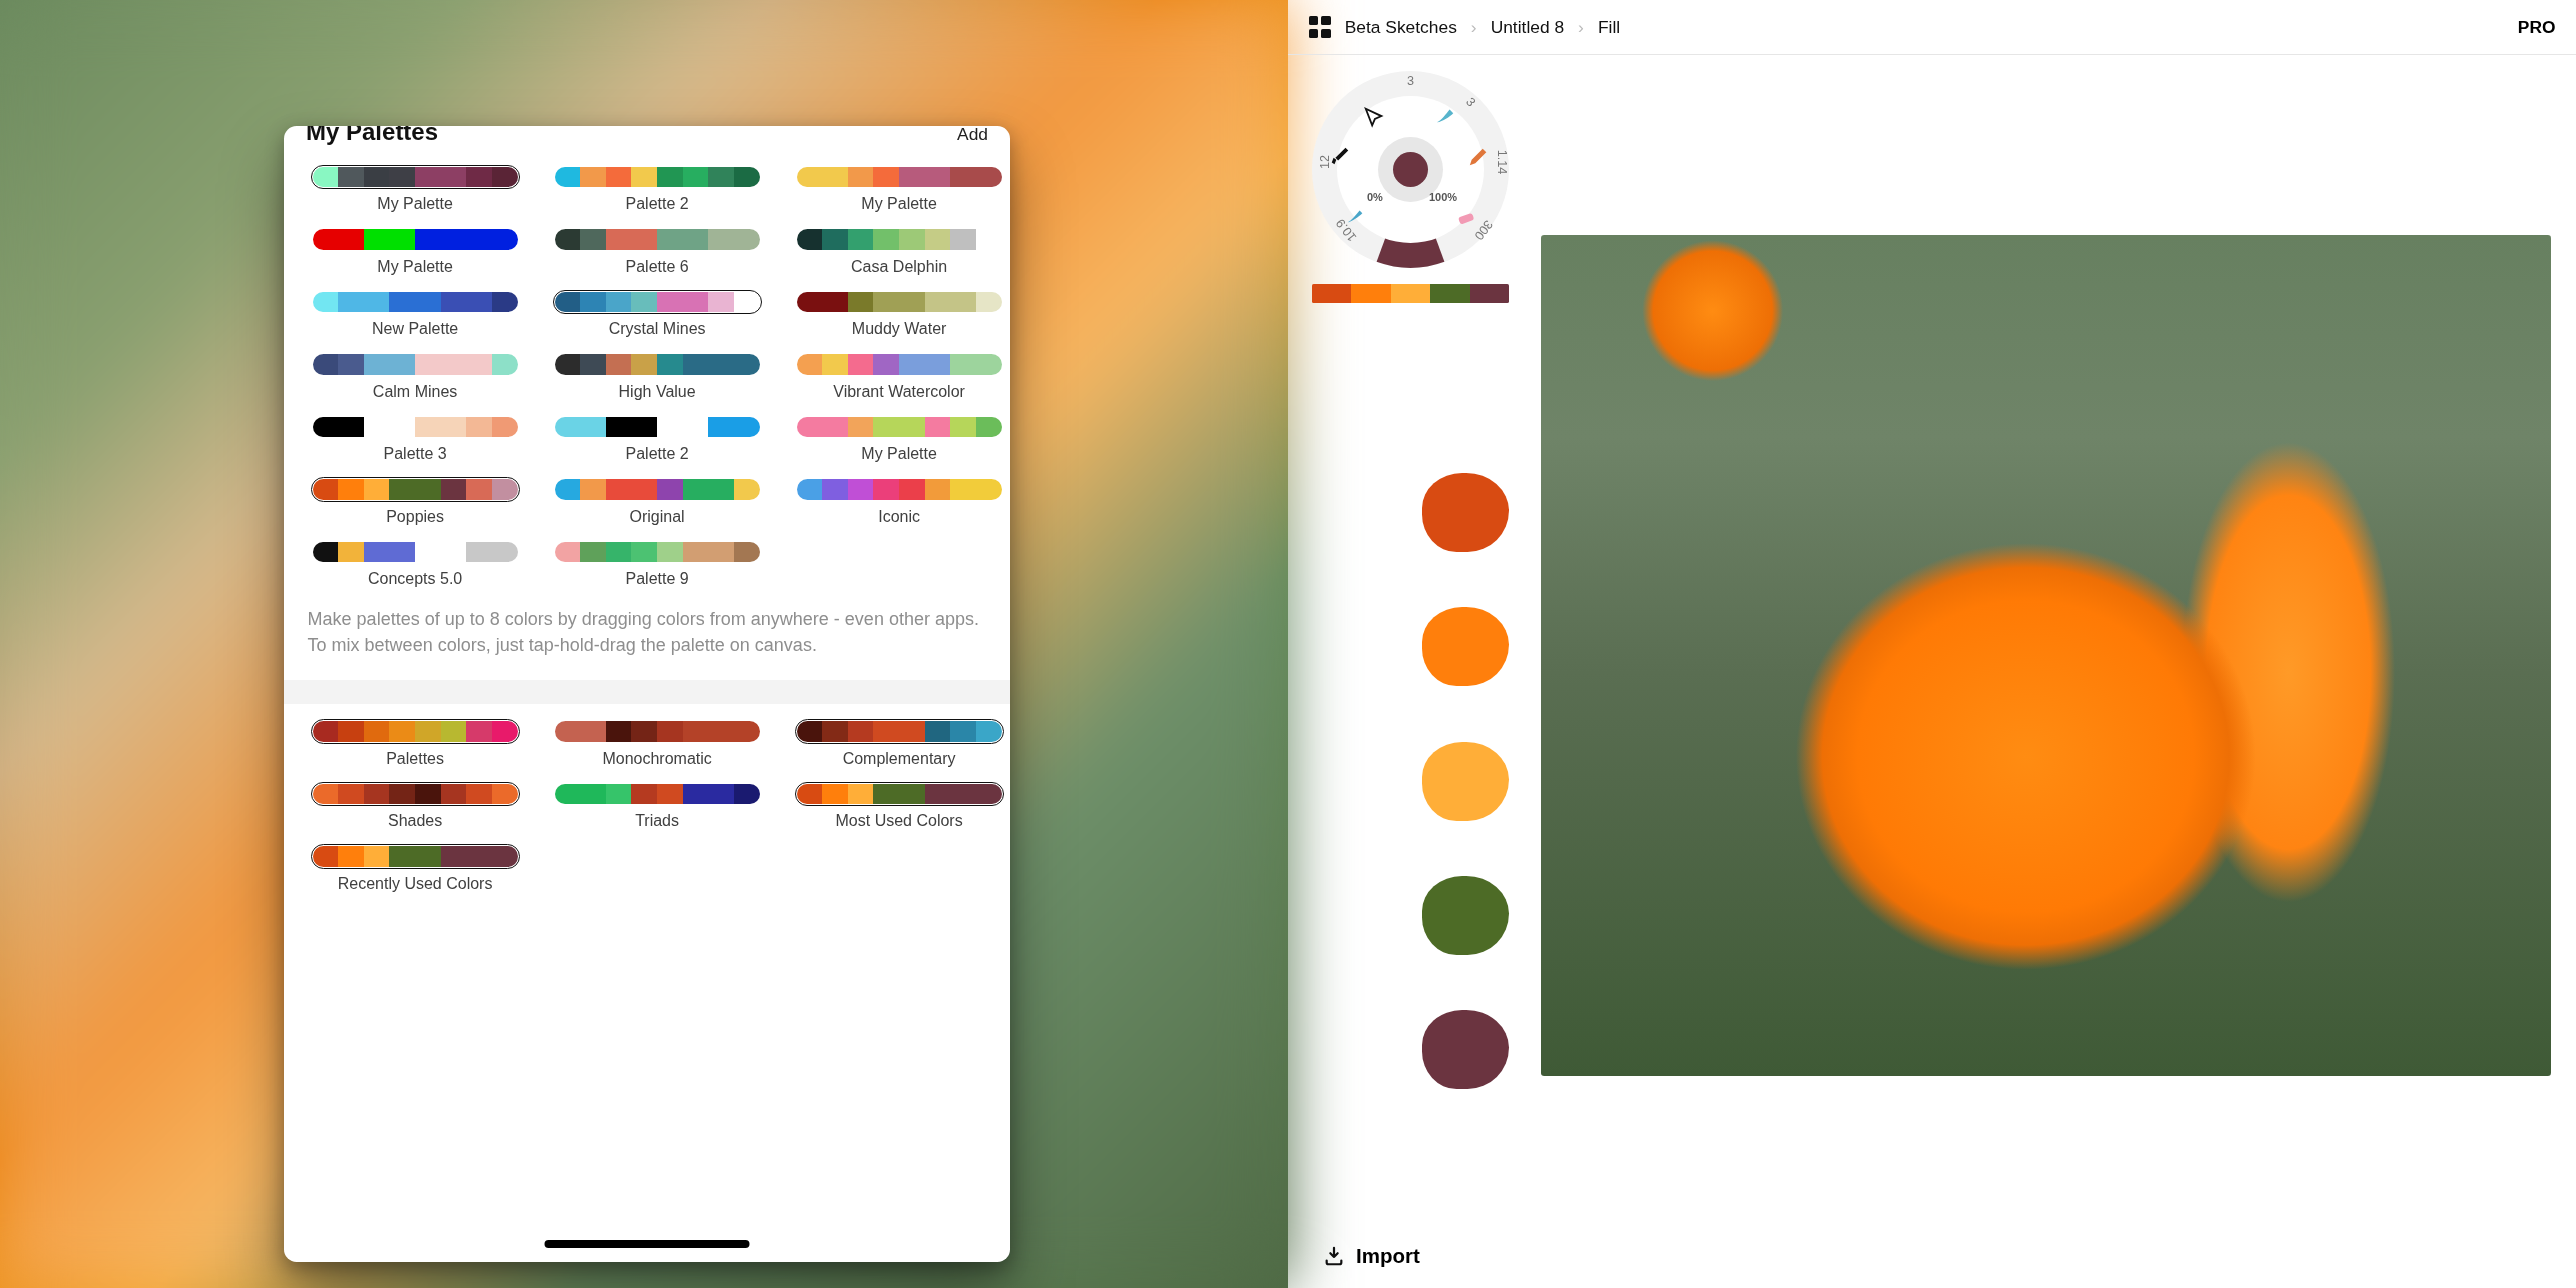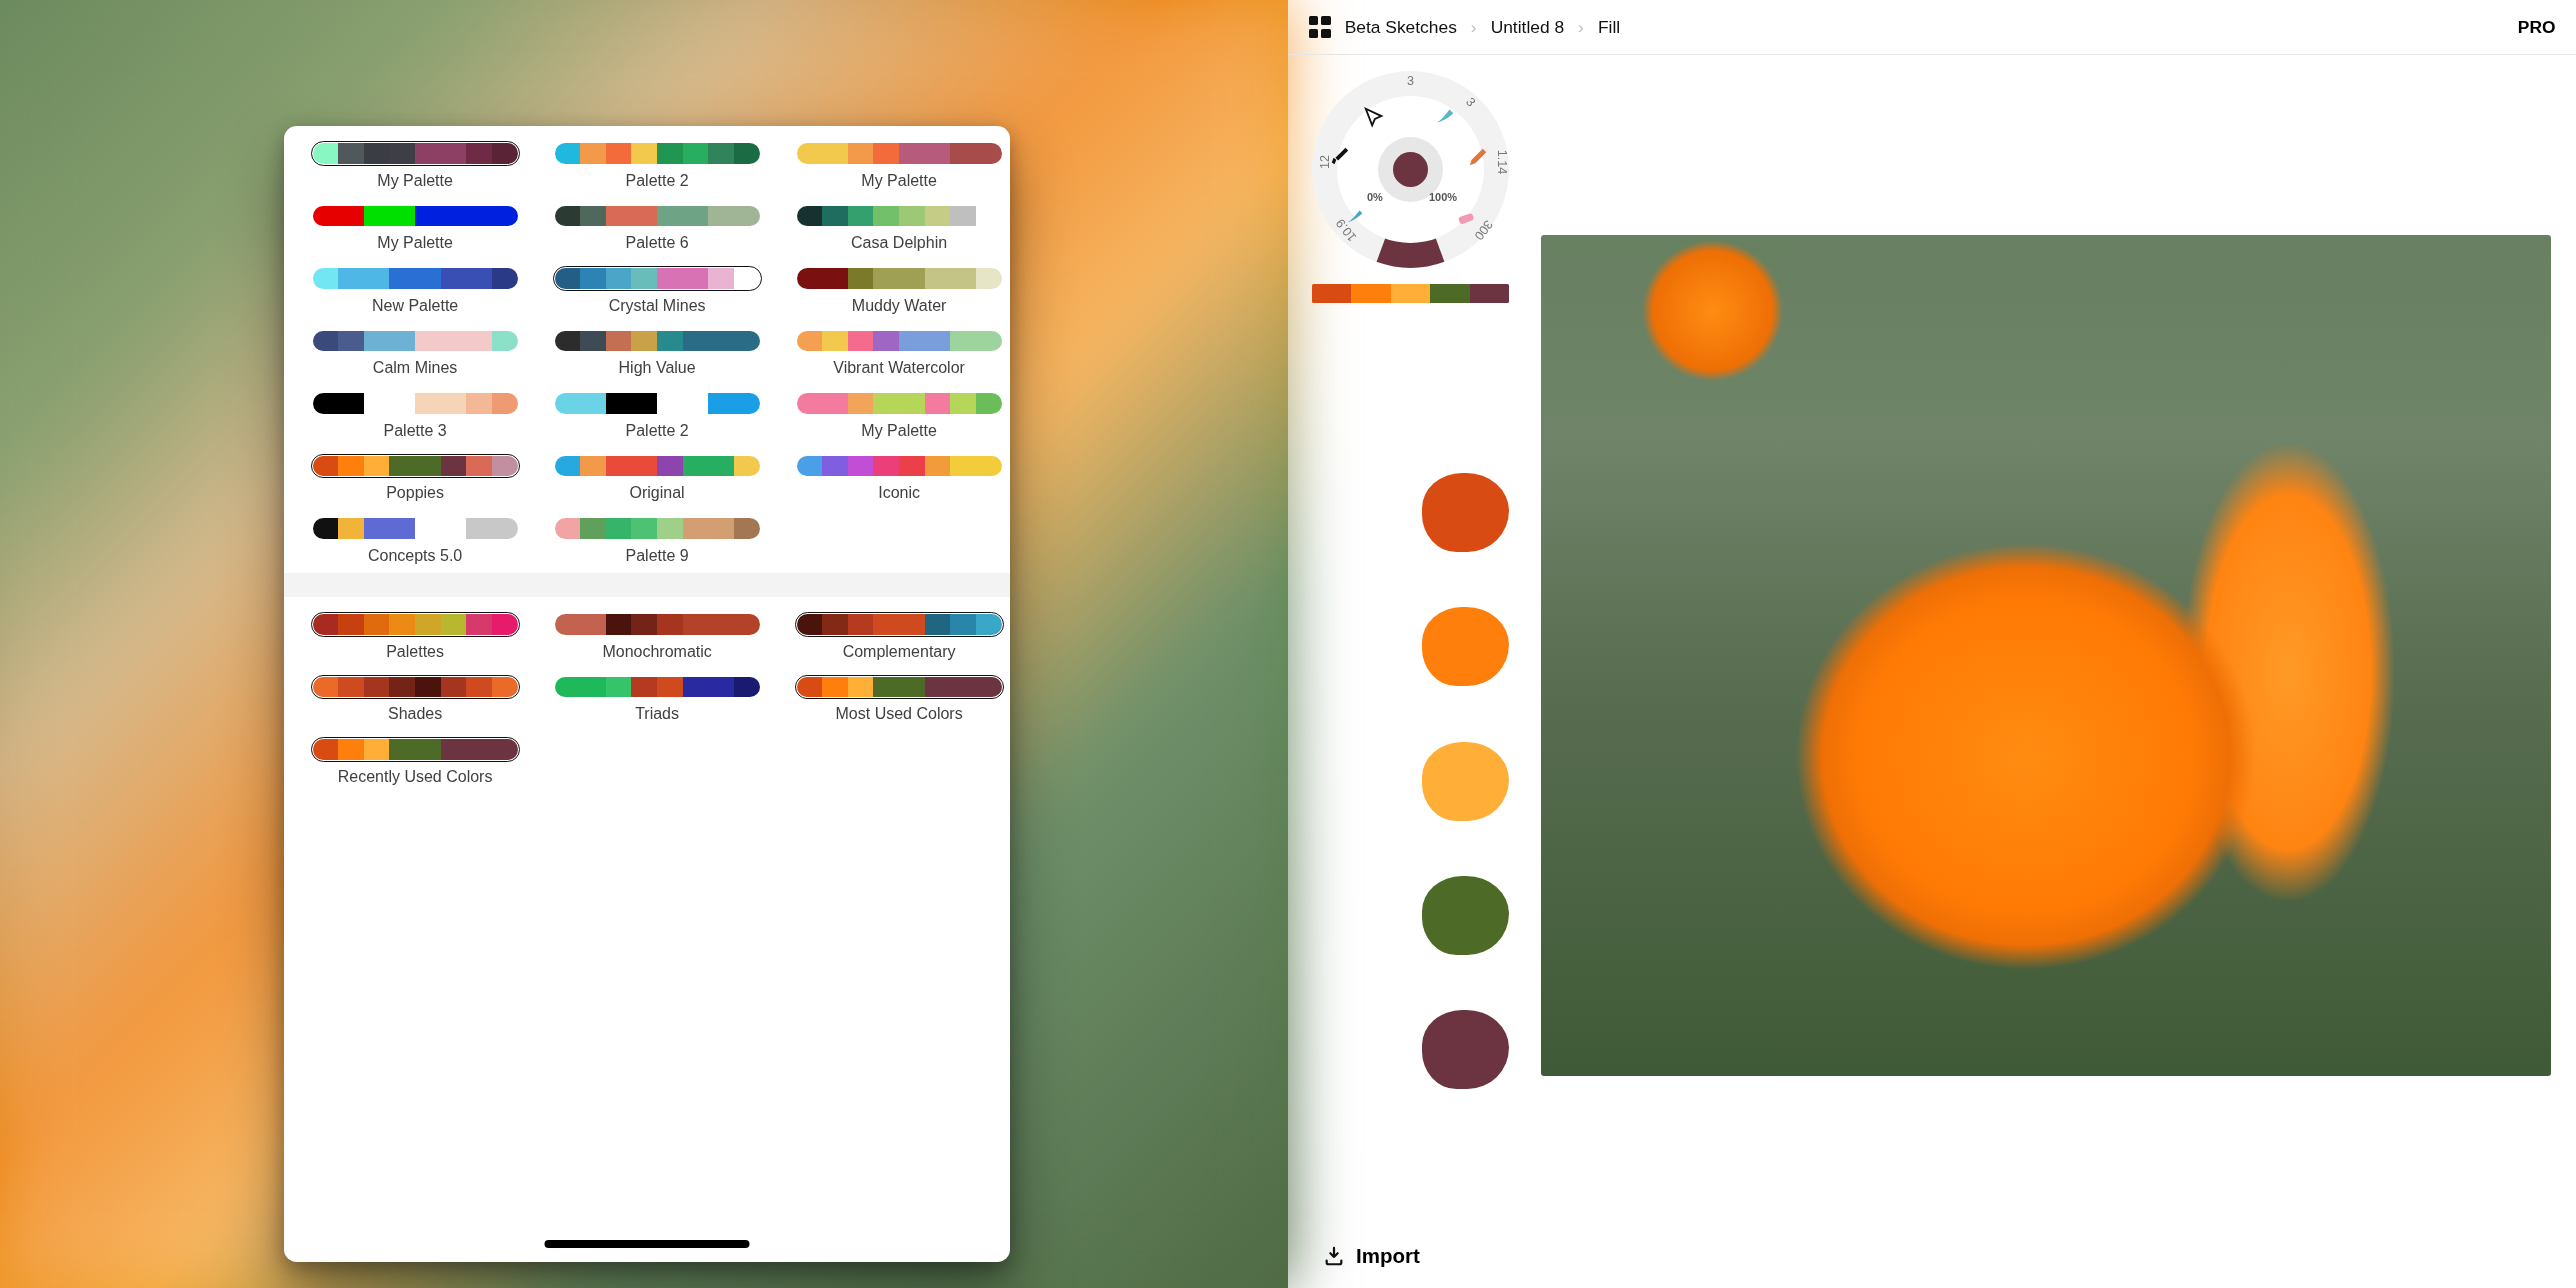--- a/index.html
+++ b/index.html
@@ -62,20 +62,24 @@
 .pct{position:absolute;font-size:11px;color:#555;font-weight:600}
 </style>
 </head>
 <body>
 
 <div class="pane pane-left">
   <div class="bg-blur"></div>
   <div class="panel">
 
     <div class="section">
+      <div class="section-head cut">
+        <h2>My Palettes</h2>
+        <span class="add">Add</span>
+      </div>
       <div class="grid" id="grid-my">
           <div class="pal">
             <div class="chips ring">
               <span style="background: rgb(137, 247, 194);"></span>
               <span style="background: rgb(80, 88, 92);"></span>
               <span style="background: rgb(58, 62, 68);"></span>
               <span style="background: rgb(62, 63, 70);"></span>
               <span style="background: rgb(141, 63, 100);"></span>
               <span style="background: rgb(141, 63, 100);"></span>
               <span style="background: rgb(111, 42, 70);"></span>
@@ -324,20 +328,21 @@
               <span style="background: rgb(54, 180, 106);"></span>
               <span style="background: rgb(76, 194, 114);"></span>
               <span style="background: rgb(159, 208, 138);"></span>
               <span style="background: rgb(210, 158, 114);"></span>
               <span style="background: rgb(210, 158, 114);"></span>
               <span style="background: rgb(163, 119, 82);"></span>
             </div>
             <div class="pal-label">Palette 9</div>
           </div>
         </div>
+      <p class="hint">Make palettes of up to 8 colors by dragging colors from anywhere - even other apps. To mix between colors, just tap-hold-drag the palette on canvas.</p>
     </div>
 
     <div class="divider"></div>
 
     <div class="section">
       <div class="grid" id="grid-dyn">
           <div class="pal">
             <div class="chips ring">
               <span style="background: rgb(168, 42, 32);"></span>
               <span style="background: rgb(199, 64, 16);"></span>

